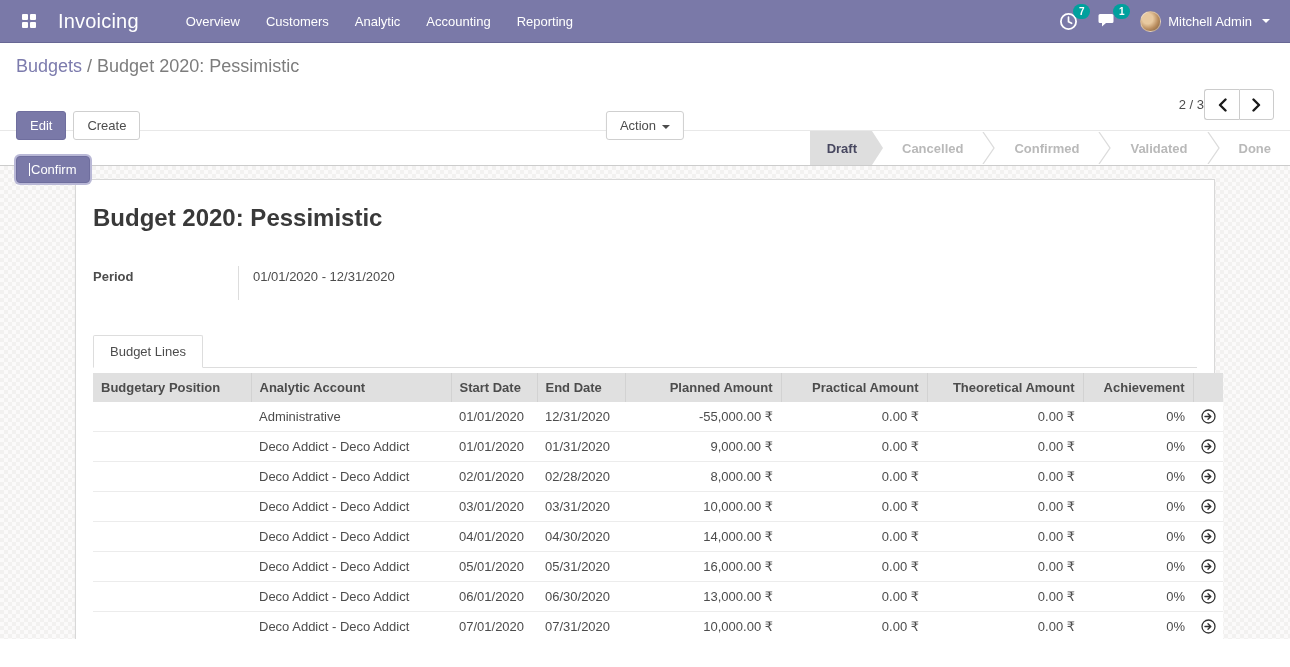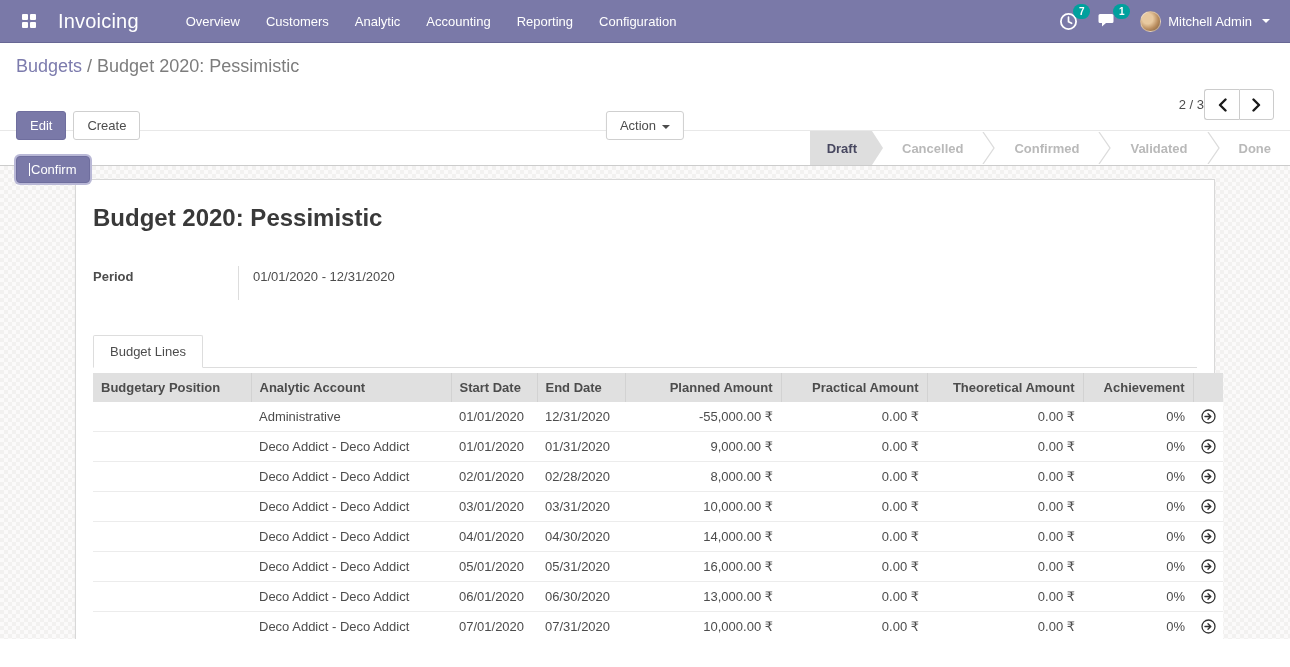--- a/index.html
+++ b/index.html
@@ -106,21 +106,20 @@
         <span></span>
       </span>
   </div>
   <div class="app-name">Invoicing</div>
   <div class="nav-menu">
     <div class="nav-item">Overview</div>
     <div class="nav-item">Customers</div>
     <div class="nav-item">Analytic</div>
     <div class="nav-item">Accounting</div>
     <div class="nav-item">Reporting</div>
-    <div class="nav-item">Configuration</div>
   </div>
   <div class="systray">
     <div class="tray-btn">
       <svg width="19" height="19" viewBox="0 0 19 19">
         <circle cx="9.5" cy="9.5" r="7.6" fill="none" stroke="#fff" stroke-width="1.8"></circle>
         <path d="M9.5 5.2 V9.7 L12.6 11.3" fill="none" stroke="#fff" stroke-width="1.7" stroke-linecap="round"></path>
       </svg>
       <span class="badge" style="background:#00a09d">7</span>
     </div>
     <div class="tray-btn">

